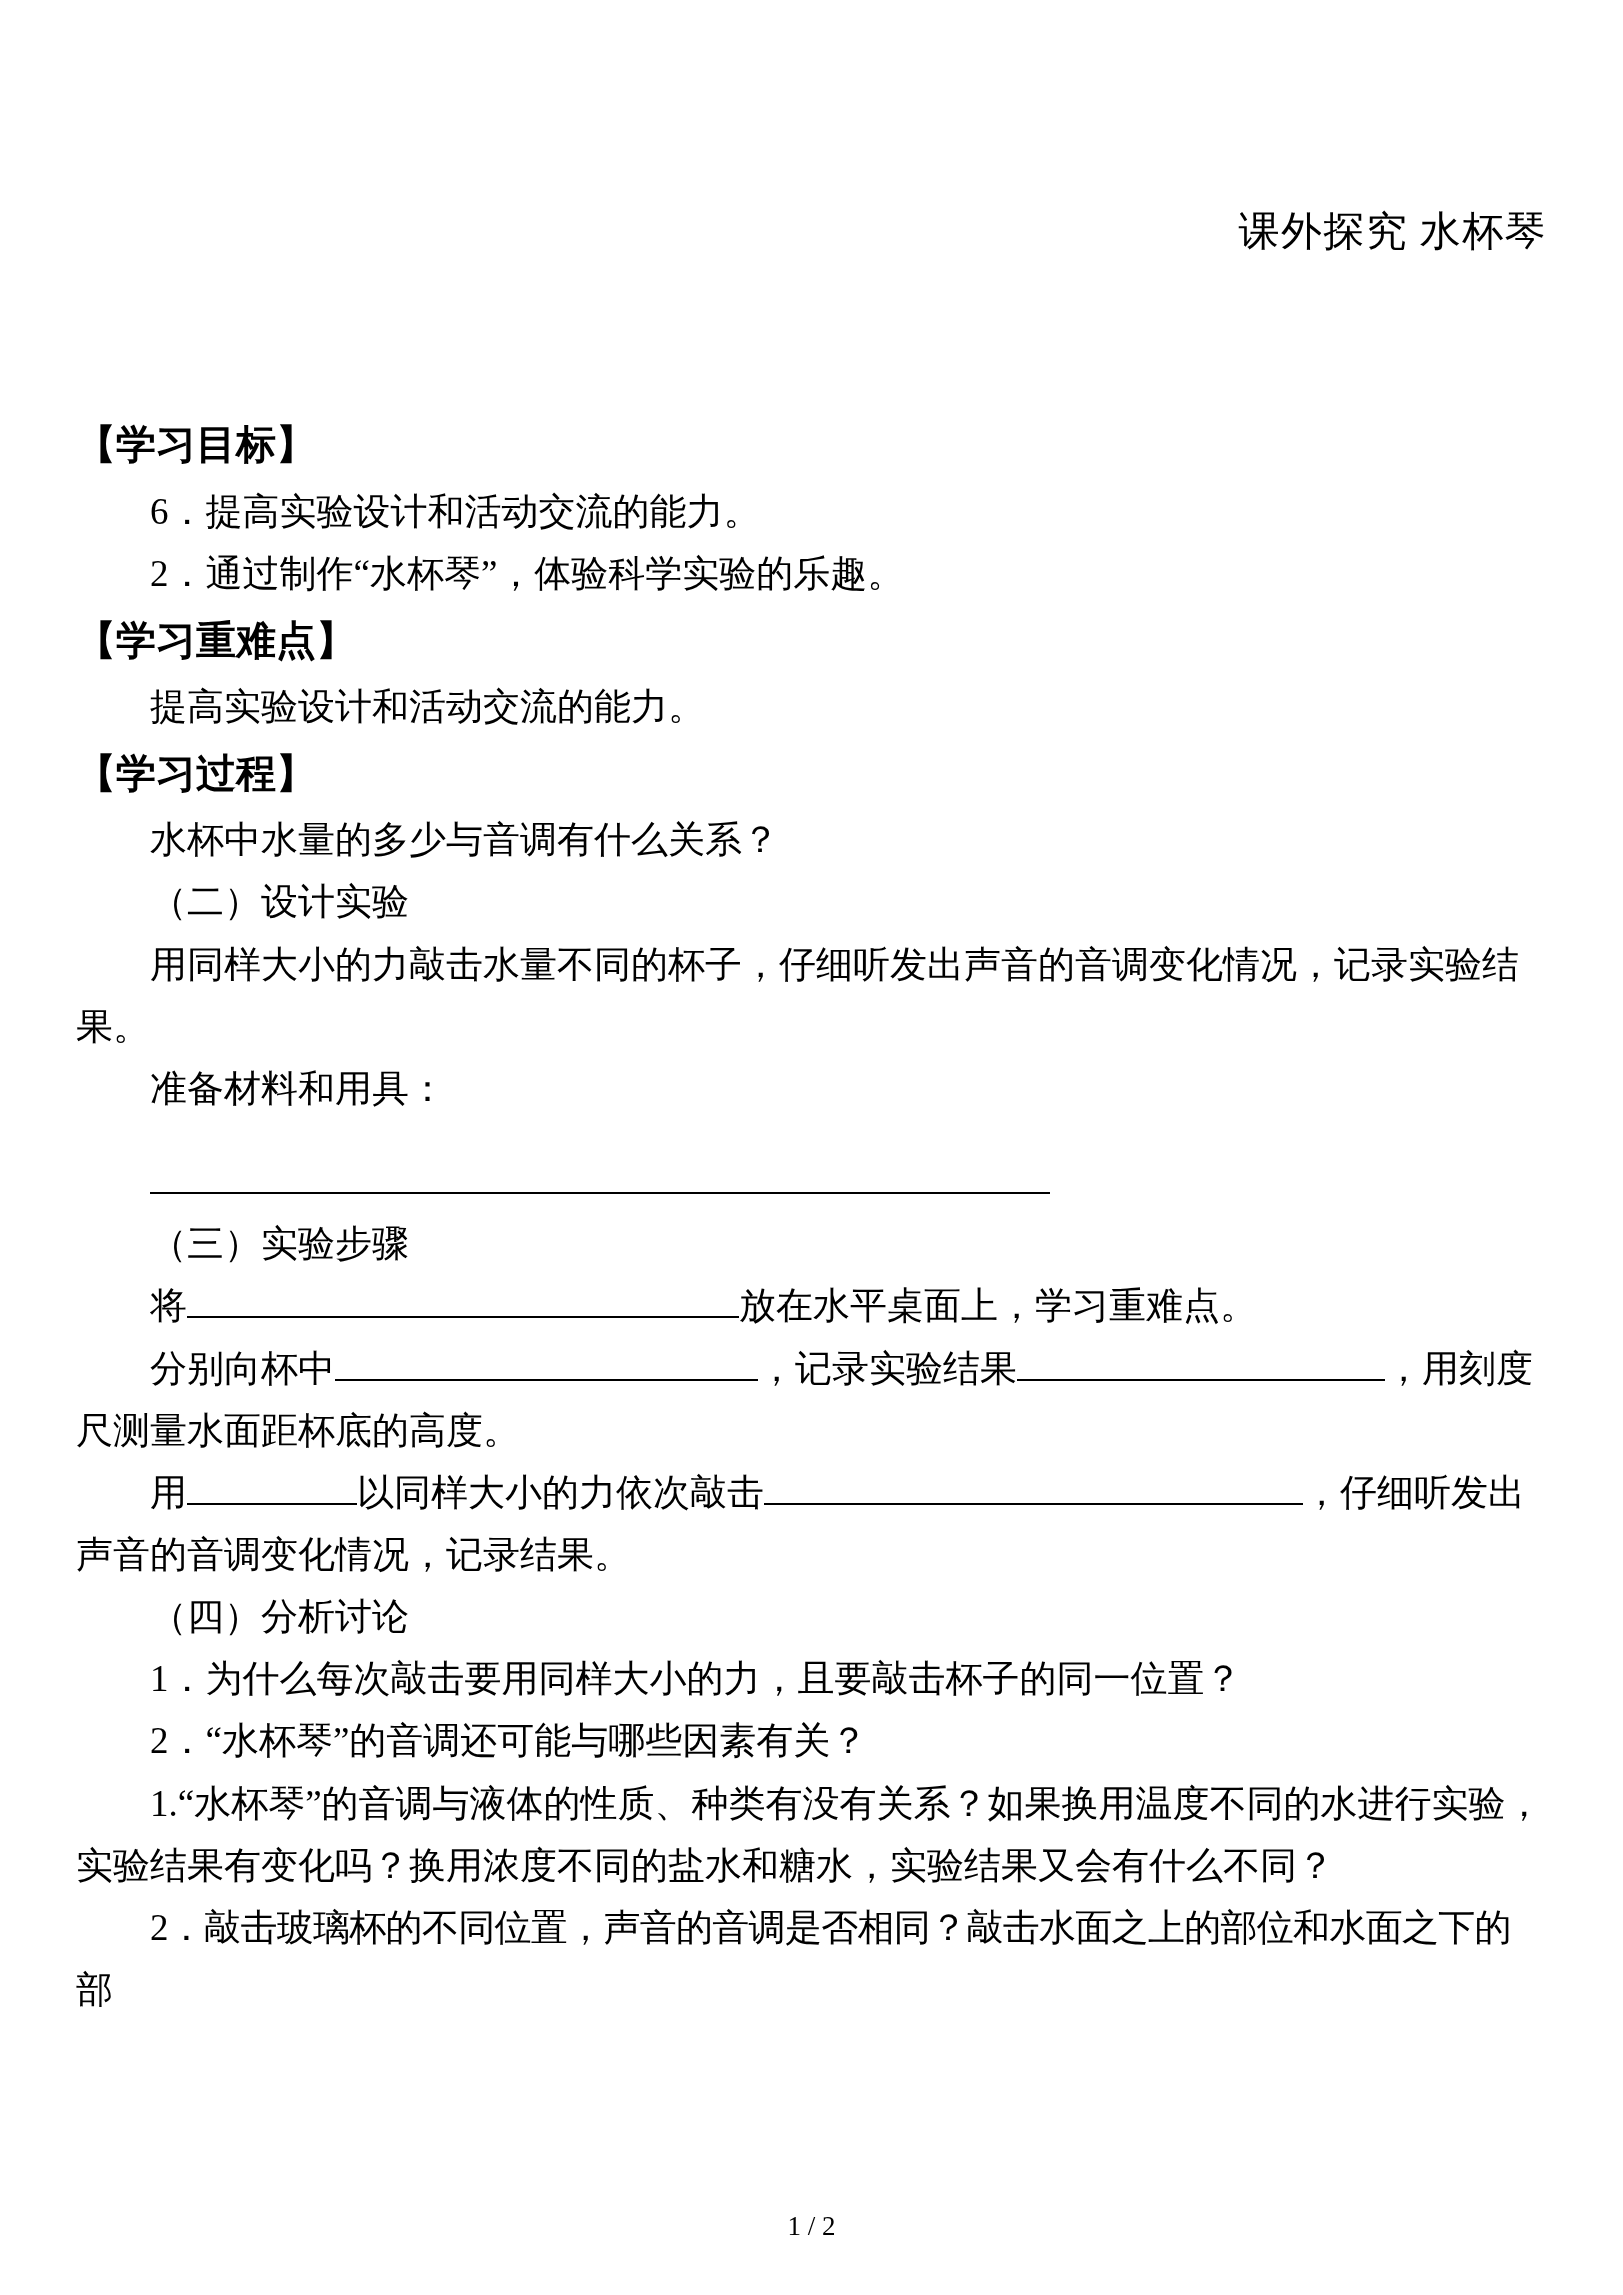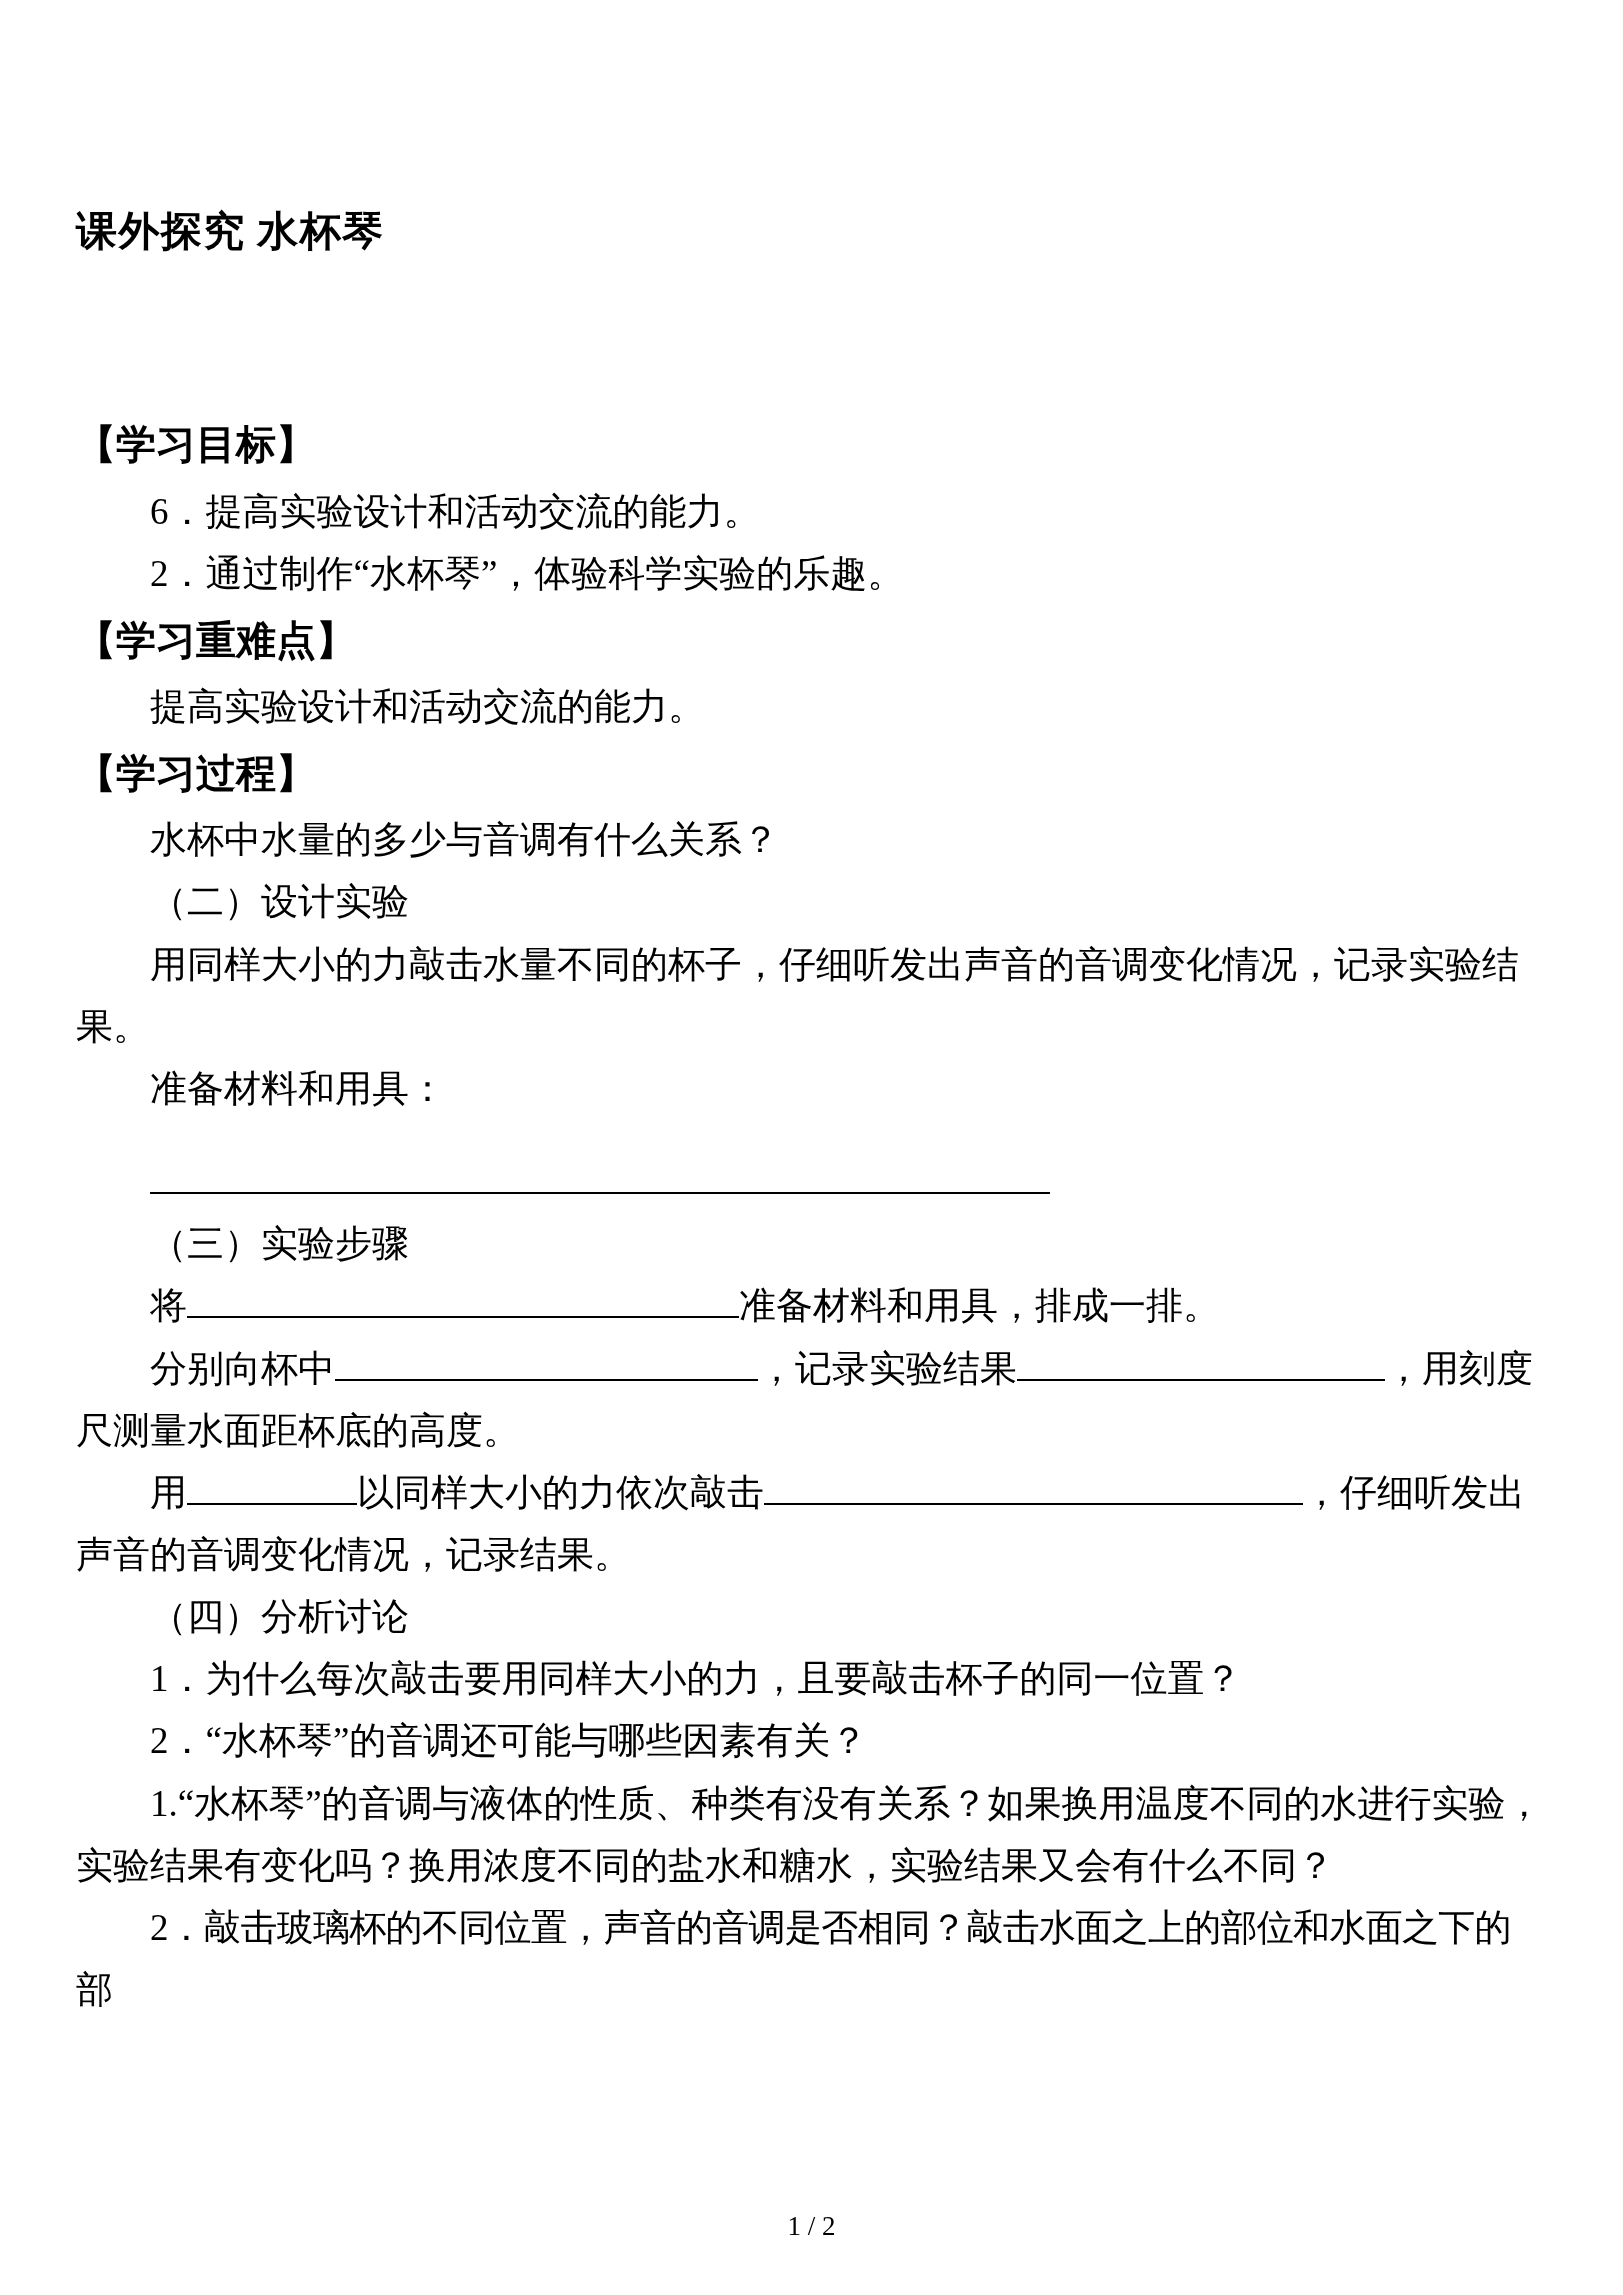--- a/index.html
+++ b/index.html
@@ -9,22 +9,22 @@
     width: 1623px;
     height: 2295px;
     background: #ffffff;
     color: #000000;
     font-family: "Liberation Serif", "DejaVu Serif", serif;
     padding: 205px 76px 0 76px;
     overflow: hidden;
   }
   .doc-title {
     font-size: 41px;
-    font-weight: 700;
-    text-align: left;
+    font-weight: 400;
+    text-align: right;
     line-height: 1.3;
     margin-bottom: 157px;
     letter-spacing: 1.4px;
   }
   .sec-heading {
     font-size: 40px;
     font-weight: 700;
     line-height: 1.5;
     margin: 5.5px 0;
   }
@@ -70,21 +70,21 @@
   <p class="para">水杯中水量的多少与音调有什么关系？</p>
 
   <p class="para">（二）设计实验</p>
   <p class="para">用同样大小的力敲击水量不同的杯子，仔细听发出声音的音调变化情况，记录实验结果。</p>
 
   <p class="para">准备材料和用具：</p>
   <p class="para blank-line-wrap"><span class="blank" style="width:900px"></span></p>
 
   <p class="para">（三）实验步骤</p>
 
-  <p class="para"><span>将</span><span class="blank" style="width:552px"></span><span>准备材料和用具，排成一排。</span></p>
+  <p class="para"><span>将</span><span class="blank" style="width:552px"></span><span>放在水平桌面上，学习重难点。</span></p>
 
   <p class="para"><span>分别向杯中</span><span class="blank" style="width:423px"></span><span>，记录实验结果</span><span class="blank" style="width:368px"></span><span>，用刻度尺测量水面距杯底的高度。</span></p>
 
   <p class="para"><span>用</span><span class="blank" style="width:170px"></span><span>以同样大小的力依次敲击</span><span class="blank" style="width:539px"></span><span>，仔细听发出声音的音调变化情况，记录结果。</span></p>
 
   <p class="para">（四）分析讨论</p>
   <p class="para">1．为什么每次敲击要用同样大小的力，且要敲击杯子的同一位置？</p>
   <p class="para">2．“水杯琴”的音调还可能与哪些因素有关？</p>
 
   <p class="para">1.“水杯琴”的音调与液体的性质、种类有没有关系？如果换用温度不同的水进行实验，实验结果有变化吗？换用浓度不同的盐水和糖水，实验结果又会有什么不同？</p>

